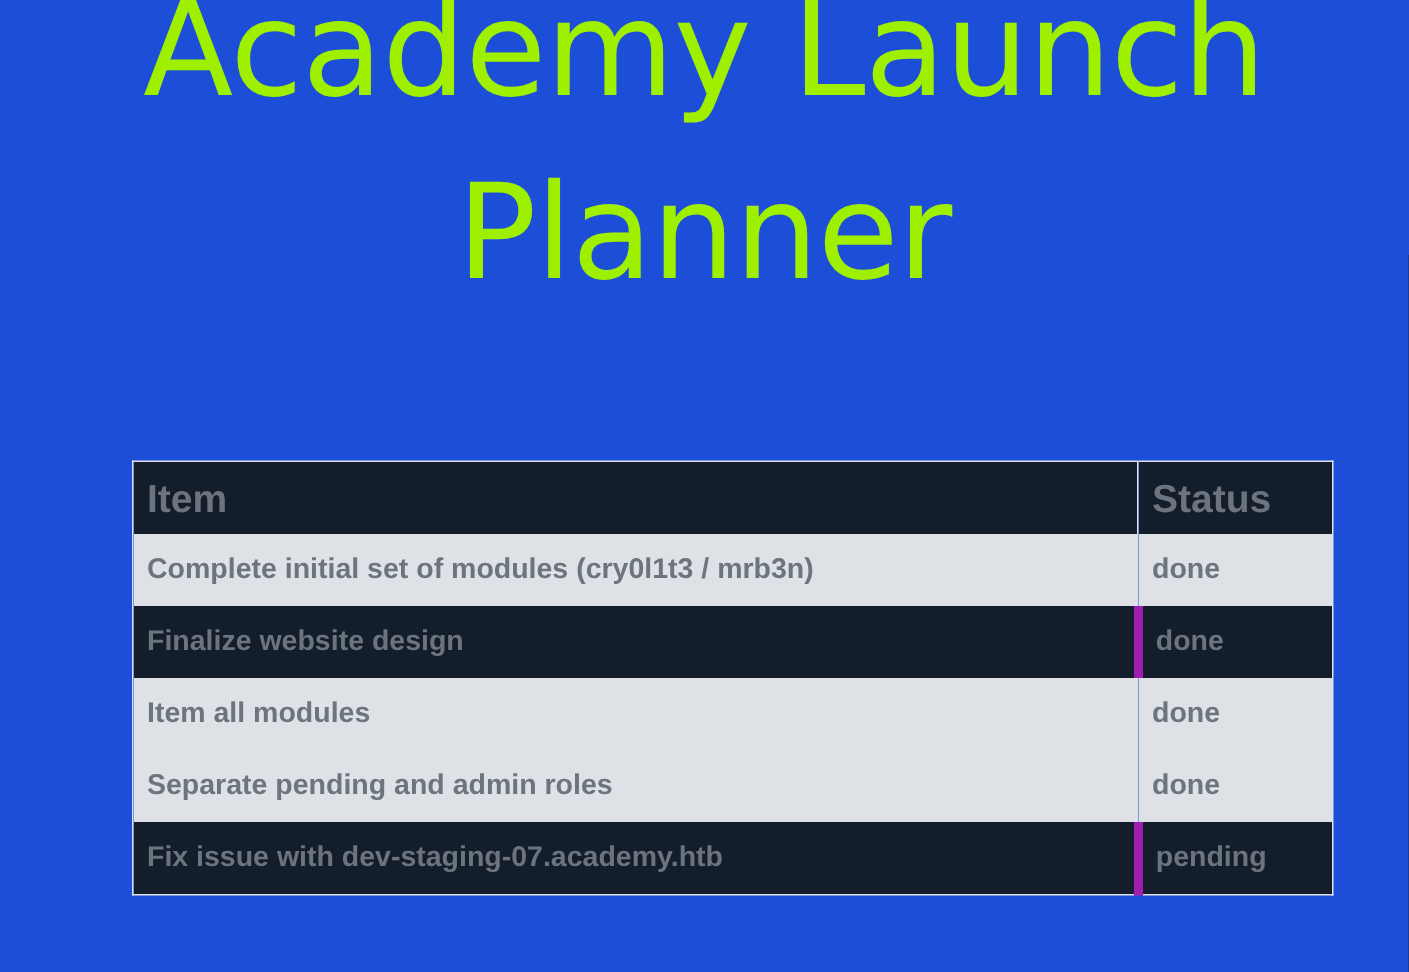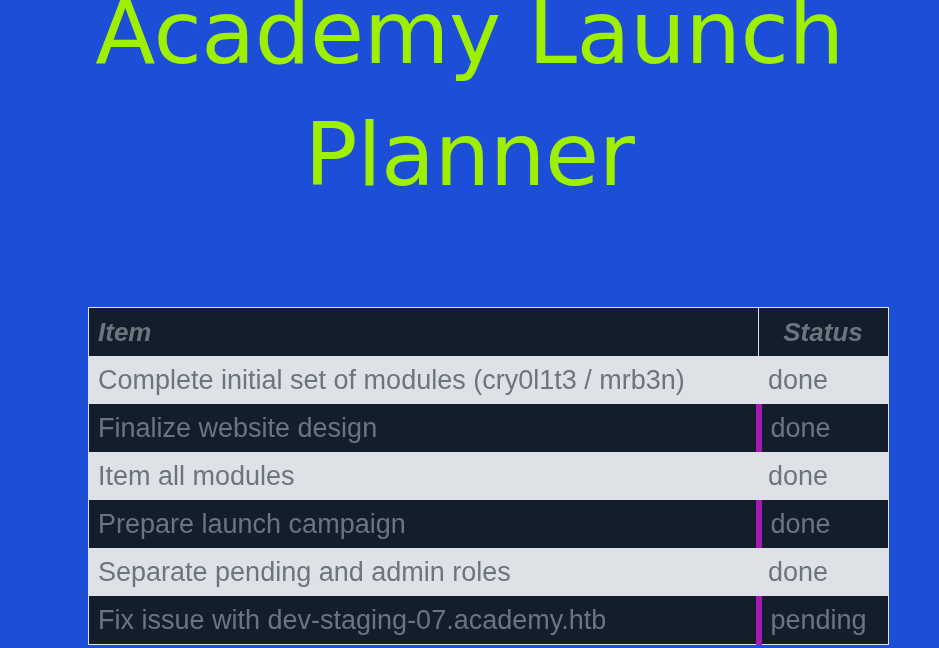--- a/index.html
+++ b/index.html
@@ -57,40 +57,40 @@
   }
 
   table.planner col.col-item   { width: 670px; }
   table.planner col.col-status { width: 130px; }
 
   table.planner th,
   table.planner td {
     text-align: left;
     vertical-align: middle;
     padding: 9px 10px 9px 9px;
-    font-size: 27px;
+    font-size: 19px;
     line-height: 30px;
     color: #6c757d;
     border: 0;
     white-space: nowrap;
     overflow: hidden;
     box-sizing: border-box;
     height: 45px;
+    font-weight: bold;
   }
 
   table.planner thead th {
     background: #141d2b;
     color: #6c757d;
     font-weight: bold;
     font-size: 26px;
     height: 47px;
     border-right: 1px solid #dee2e6;
-    font-style: italic;
   }
-  table.planner thead th:last-child { border-right: 0; text-align: center; }
+  table.planner thead th:last-child { border-right: 0; }
 
   table.planner tbody tr.odd td {
     background: #dee2e6;
     border-right: 1px solid #dee2e6;
   }
   table.planner tbody tr.even td {
     background: #141d2b;
     border-right: 6px solid #a21caf;
   }
   table.planner tbody tr td:last-child { border-right: 0; }
@@ -120,24 +120,20 @@
           <td>done</td>
         </tr>
         <tr class="even">
           <td>Finalize website design</td>
           <td>done</td>
         </tr>
         <tr class="odd">
           <td>Item all modules</td>
           <td>done</td>
         </tr>
-        <tr class="even">
-          <td>Prepare launch campaign</td>
-          <td>done</td>
-        </tr>
         <tr class="odd">
           <td>Separate pending and admin roles</td>
           <td>done</td>
         </tr>
         <tr class="even">
           <td>Fix issue with dev-staging-07.academy.htb</td>
           <td>pending</td>
         </tr>
       </tbody>
     </table>

